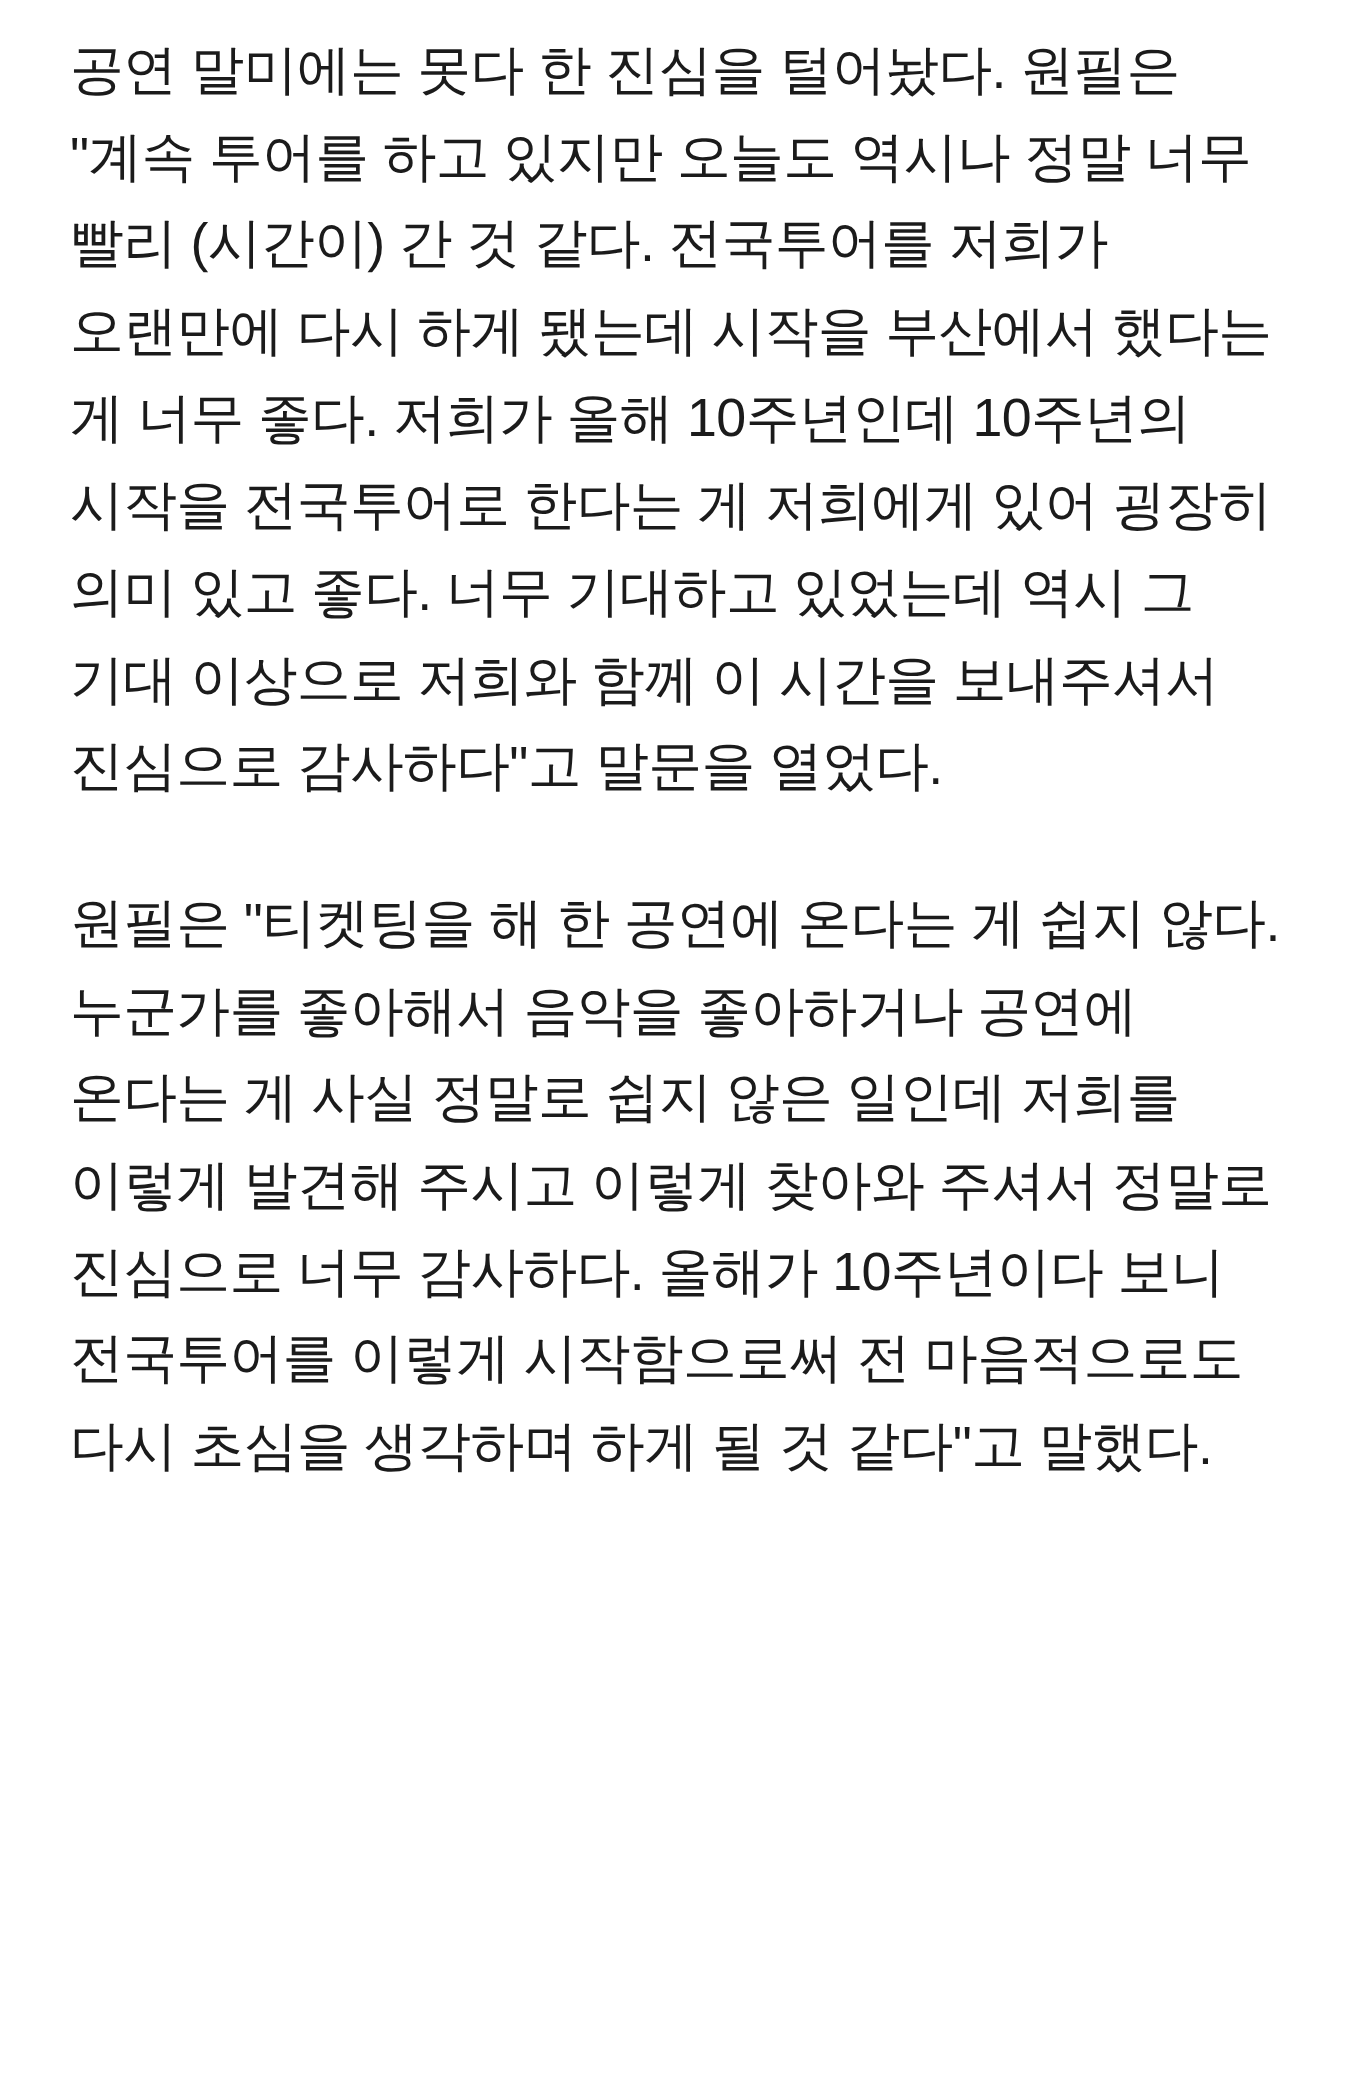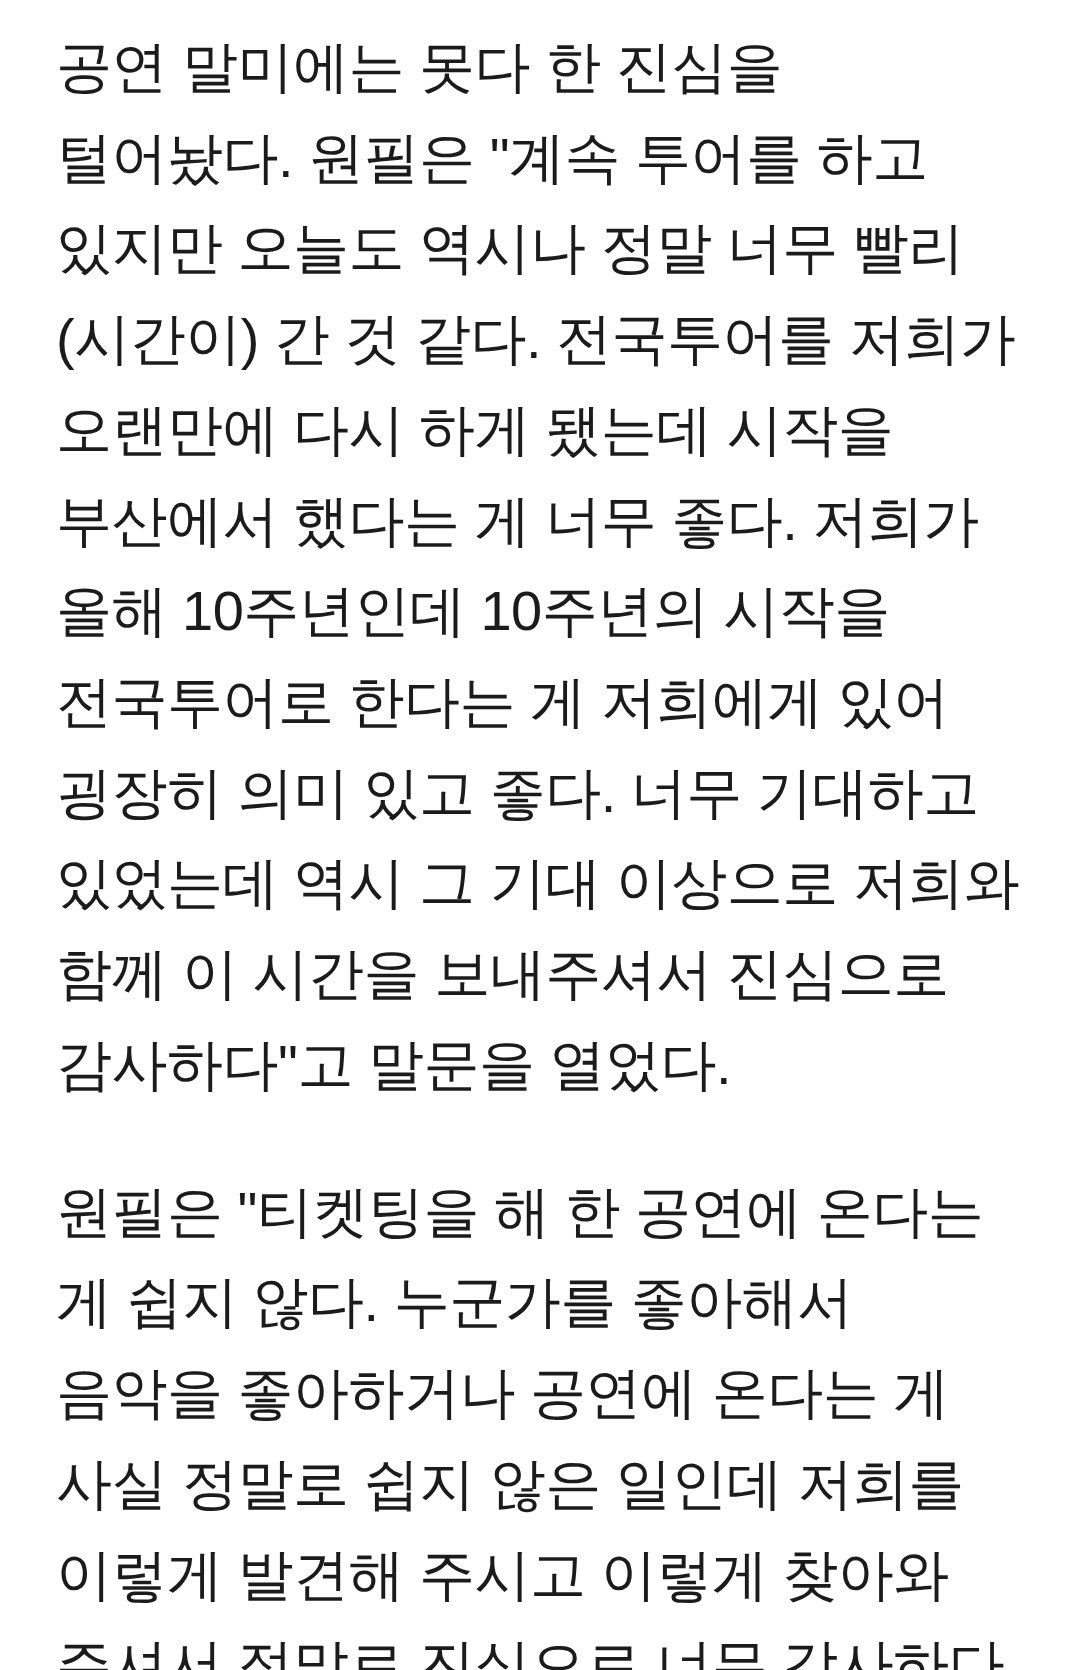--- a/index.html
+++ b/index.html
@@ -13,21 +13,21 @@
     font-family: "Liberation Sans", "DejaVu Sans", sans-serif;
     color: #1a1a1a;
     overflow: hidden;
   }
   .article-body {
     box-sizing: border-box;
     width: 1080px;
     padding: 22px 56px 0 56px;
   }
   .paragraph {
-    font-size: 56px;
+    font-size: 43px;
     line-height: 1.62;
     letter-spacing: -0.5px;
     word-break: keep-all;
     white-space: pre-wrap;
     margin: 0 0 56px 0;
     color: #1b1b1b;
     font-weight: 400;
     text-align: left;
   }
   .paragraph:last-child {

